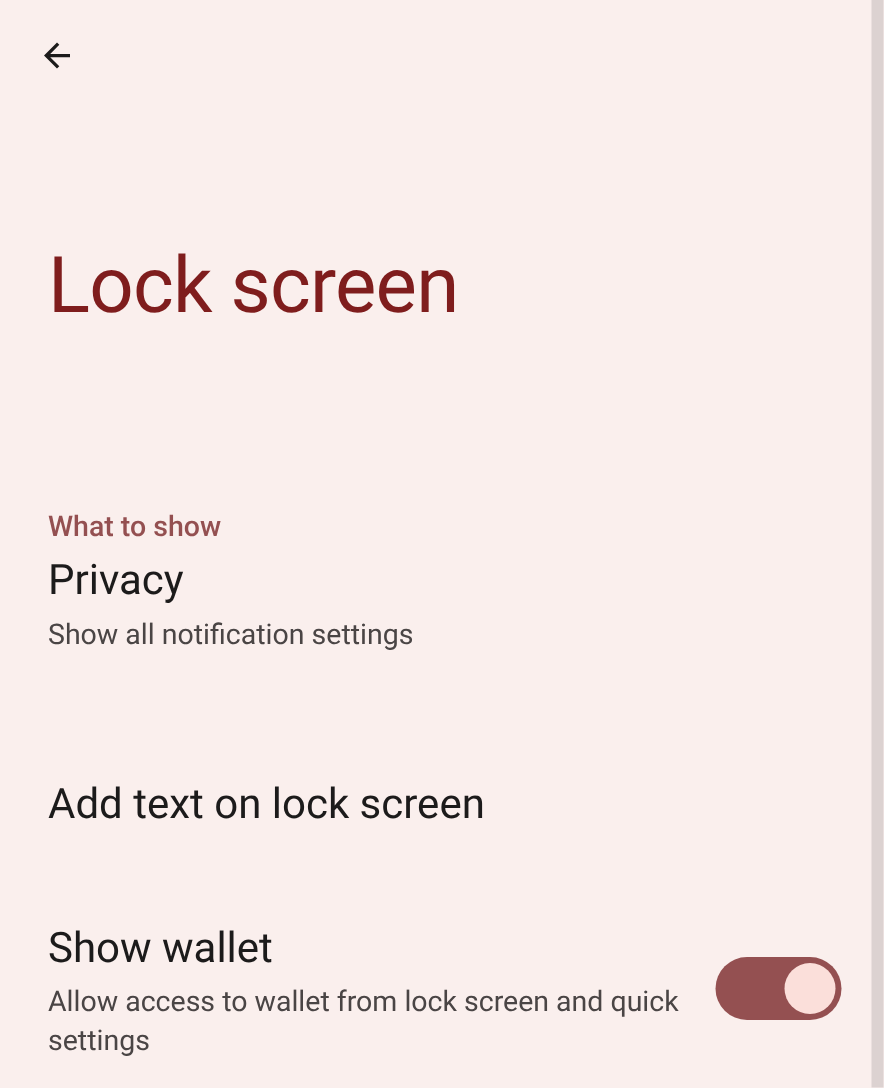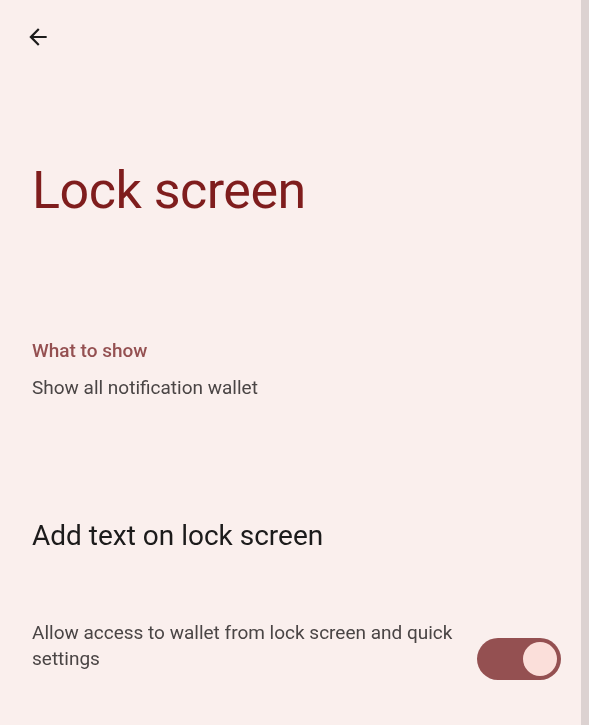--- a/index.html
+++ b/index.html
@@ -116,28 +116,30 @@
       <path d="M20 11H7.83l5.59-5.59L12 4l-8 8 8 8 1.41-1.41L7.83 13H20v-2z" fill="#1c1b1b"></path>
     </svg>
   </span>
 </button>
 
 <h1 class="page-title">Lock screen</h1>
 
 <div class="section-header">What to show</div>
 
 <div class="setting-item setting-item-1">
-  <div class="setting-summary">Show all notification wallet</div>
+  <div class="setting-title">Privacy</div>
+  <div class="setting-summary">Show all notification settings</div>
 </div>
 
 <div class="setting-item setting-item-2">
   <div class="setting-title">Add text on lock screen</div>
 </div>
 
 <div class="setting-item setting-item-3">
+  <div class="setting-title">Show wallet</div>
   <div class="setting-summary">Allow access to wallet from lock screen and quick settings</div>
 </div>
 
 <button class="toggle-switch">
   <span class="toggle-thumb"></span>
 </button>
 
 <div class="scrollbar"></div>
 
 </body></html>

